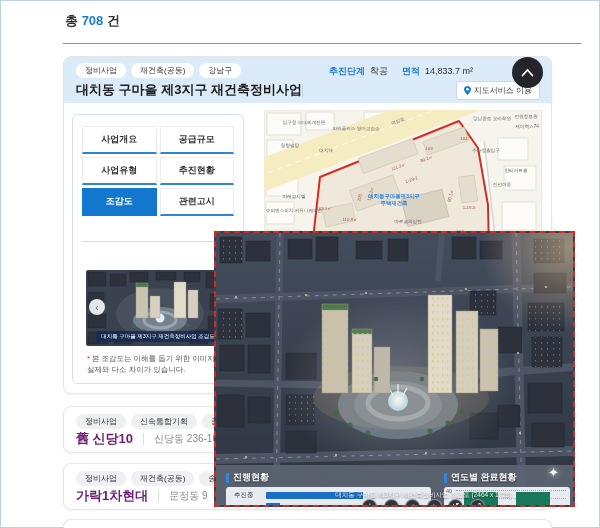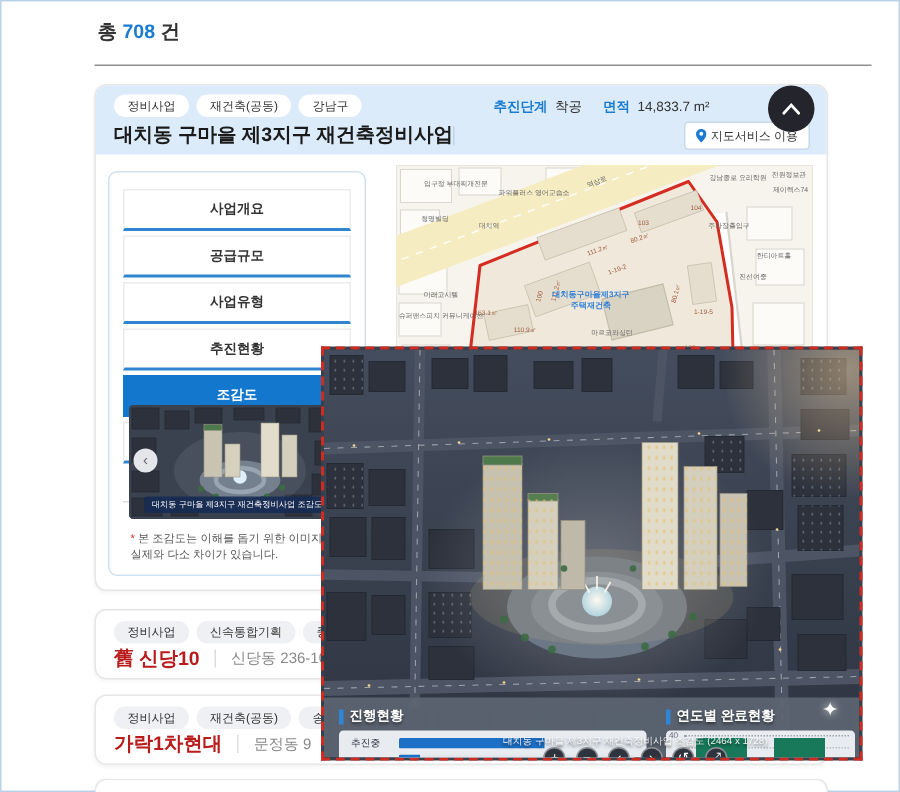--- a/index.html
+++ b/index.html
@@ -19,41 +19,41 @@
   .meta .grp{display:flex;gap:5px;align-items:baseline;}
   .mlabel{color:#1a7cd0;font-weight:bold;}
   .mval{color:#333;}
   .titlerow{position:absolute;left:12px;top:24px;display:flex;align-items:center;}
   .ptitle{font-size:13px;font-weight:bold;color:#1a1a1a;white-space:nowrap;}
   .vsep{width:1px;height:13px;background:#c3d4e4;}
   .addr{font-size:10px;color:#777;white-space:nowrap;}
   .mapbtn{position:absolute;right:11px;top:24px;display:flex;align-items:center;gap:3px;background:#fff;border:1px solid #c9d8e8;border-radius:3px;padding:3px 7px;font-size:8px;color:#333;cursor:pointer;font-family:inherit;}
 
   .left-box{position:absolute;left:8px;top:57px;width:172px;height:270px;border:1px solid #cfe2f2;border-radius:6px;box-sizing:border-box;background:#fff;}
-  .tabs{display:grid;grid-template-columns:repeat(1,1fr);gap:3px;margin:11px 9px 0 9px;}
+  .tabs{display:grid;grid-template-columns:repeat(2,1fr);gap:3px;margin:11px 9px 0 9px;}
   .tab{background:#fff;border:1px solid #ececec;border-bottom:2px solid #2e86d1;font-size:9px;color:#333;font-weight:bold;text-align:center;padding:6px 0;cursor:pointer;white-space:nowrap;}
   .tab.active{background:#1377cd;border-color:#1377cd;color:#fff;}
   .tab.ghost{border:none;background:transparent;cursor:default;}
   .inner-divider{margin:10px 9px 0 9px;border-top:1px solid #ddd;}
   .thumb{position:absolute;left:13px;top:155px;width:144px;height:76px;border-radius:3px;overflow:hidden;background:#3c4452;}
   .thumb svg{display:block;width:100%;height:100%;}
   .thumb-cap{position:absolute;left:50%;transform:translateX(-50%);bottom:4px;background:rgba(22,42,84,.88);color:#fff;font-size:5.5px;padding:2px 5px;border-radius:2px;white-space:nowrap;}
   .prevbtn{position:absolute;left:3px;top:29px;width:16px;height:16px;border-radius:50%;background:rgba(238,240,243,.95);border:none;color:#667;font-size:10px;line-height:15px;text-align:center;padding:0;cursor:pointer;}
   .disclaimer{position:absolute;left:14px;top:238px;width:146px;margin:0;font-size:7.5px;color:#555;line-height:1.5;}
   .disclaimer .mark{color:#d02b20;margin-right:2px;}
 
   .map{position:absolute;left:200px;top:53px;width:278px;height:277px;background:#f7f4ed;}
   .map svg{display:block;}
 
   .fab{position:absolute;left:511px;top:56px;width:31px;height:31px;border-radius:50%;background:#23242c;border:none;cursor:pointer;z-index:8;display:flex;align-items:center;justify-content:center;}
 
   .list-card{height:47px;}
   .lc-tags{position:absolute;left:12px;top:7px;display:flex;gap:5px;}
   .lc-row{position:absolute;left:12px;top:23px;display:flex;align-items:center;gap:10px;}
-  .lc-title{font-size:13px;font-weight:bold;color:#b91c1c;white-space:nowrap;}
+  .lc-title{font-size:13px;font-weight:bold;color:#701a75;white-space:nowrap;}
   .lc-sep{width:1px;height:12px;background:#ddd;}
   .lc-addr{font-size:10px;color:#888;white-space:nowrap;}
   .stub{top:518px;height:12px;border-radius:8px 8px 0 0;border-bottom:none;}
 
   .overlay{position:absolute;left:213px;top:230px;width:361px;height:276px;border:2px dashed #d02b20;box-sizing:border-box;background:#39404d;z-index:5;overflow:hidden;}
   .ov-svg{position:absolute;inset:0;width:357px;height:272px;}
   .ov-head{position:absolute;display:flex;align-items:center;gap:4px;color:#fff;font-size:9px;font-weight:bold;text-shadow:0 1px 2px rgba(0,0,0,.5);}
   .ov-head .bar{width:3px;height:10px;background:#2f86d6;}
   .ov-panel{position:absolute;background:rgba(244,248,252,.92);border-radius:3px 3px 0 0;box-sizing:border-box;}
   .pg-panel{left:10px;top:254px;width:205px;height:18px;padding:4px 8px 0 8px;}

